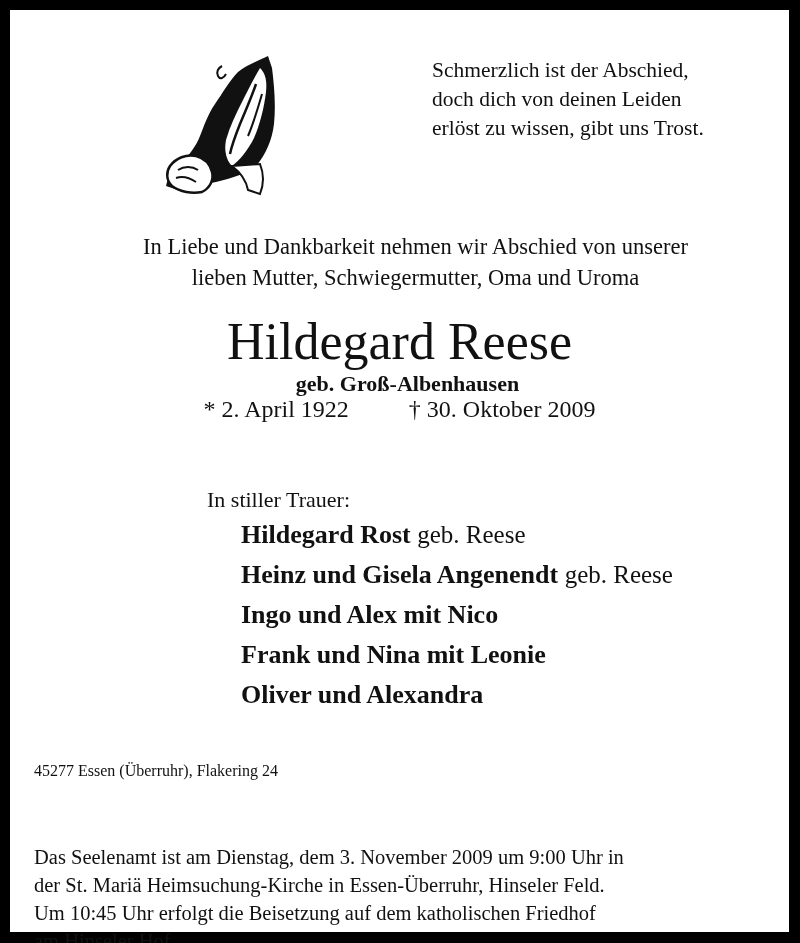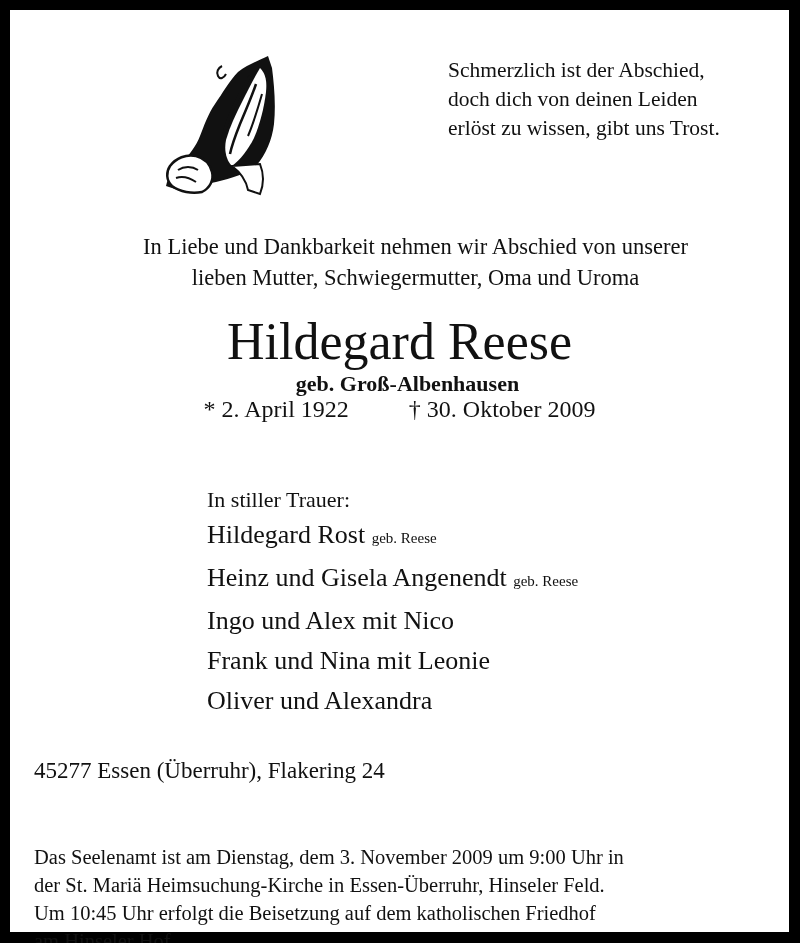--- a/index.html
+++ b/index.html
@@ -1,31 +1,31 @@
 <!DOCTYPE html>
 <html><head>
 <meta charset="utf-8">
 <style>
   html, body { margin: 0; padding: 0; }
   body { width: 800px; height: 943px; background: #000; position: relative; overflow: hidden; font-family: "Liberation Serif", "DejaVu Serif", serif; color: #111; }
   .page { position: absolute; left: 10px; top: 10px; width: 779px; height: 922px; background: #fff; }
   .abs { position: absolute; }
-  .motto { left: 422px; top: 46px; font-size: 21.5px; line-height: 29px; white-space: nowrap; margin-left: 16px; }
+  .motto { left: 422px; top: 46px; font-size: 21.5px; line-height: 29px; white-space: nowrap; }
   .hands { left: 150px; top: 44px; width: 125px; height: 142px; }
   .intro { left: 0; width: 779px; top: 221px; text-align: center; font-size: 22.5px; line-height: 31px; padding-left: 16px; }
   .name { left: 0; width: 779px; top: 302px; text-align: center; font-size: 52px; font-weight: normal; line-height: 60px; }
   .born { left: 8px; width: 779px; top: 360px; text-align: center; font-size: 22px; font-weight: bold; line-height: 28px; }
   .dates { left: 0; width: 779px; top: 384px; text-align: center; font-size: 24px; line-height: 30px; white-space: pre; }
   .dates .gap { display: inline-block; width: 60px; }
   .mourn { left: 197px; top: 475px; }
   .mourn .lead { font-size: 22px; line-height: 30px; }
   .mourn .row { font-size: 26px; line-height: 40px; white-space: nowrap; }
-  .mourn .row b { font-weight: normal; }
-  .mourn .row .nee { font-size: 15px; font-weight: normal; }
-  .addr { left: 24px; top: 746px; font-size: 23px; line-height: 30px; white-space: nowrap; }
+  .mourn .row b { font-weight: bold; margin-left: 34px; }
+  .mourn .row .nee { font-size: 25px; font-weight: normal; }
+  .addr { left: 24px; top: 746px; font-size: 16px; line-height: 30px; white-space: nowrap; }
   .service { left: 24px; top: 797px; font-size: 20.5px; line-height: 28px; white-space: nowrap; margin-top: 36px; }
 </style>
 </head>
 <body>
 
 <div class="page">
 
   <div class="abs hands">
     <svg width="125" height="142" viewBox="0 0 125 142">
 

